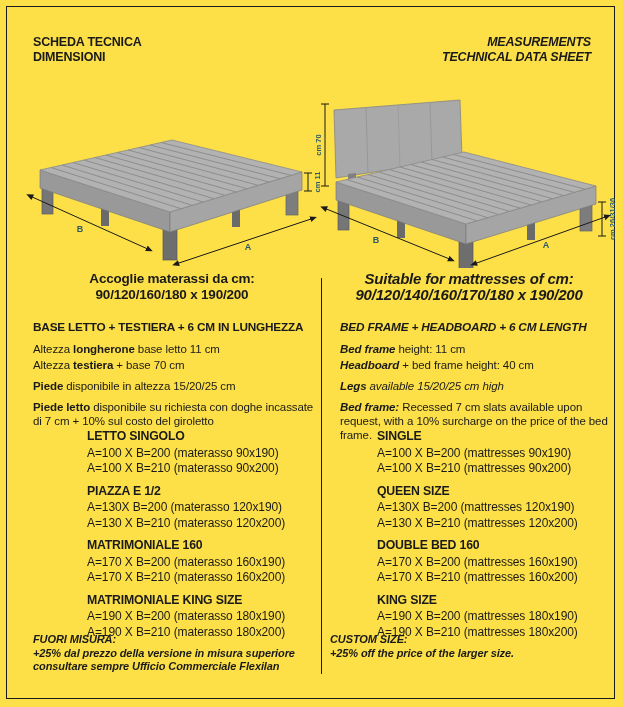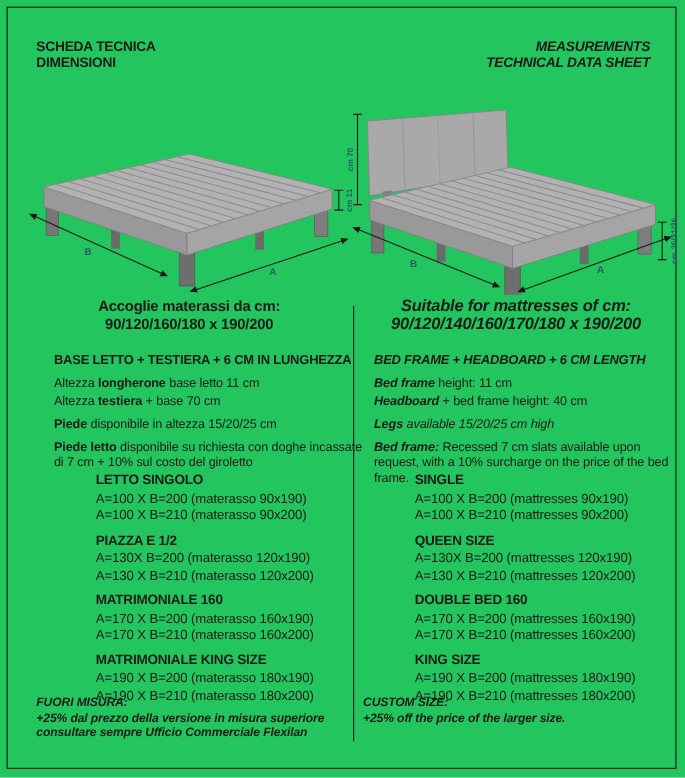--- a/index.html
+++ b/index.html
@@ -1,35 +1,35 @@
 <!DOCTYPE html>
 <html><head>
 <meta charset="utf-8">
 <style>
   html,body{margin:0;padding:0;background:#ffffff;}
-  .page{position:relative;width:623px;height:707px;background:#22c55e;overflow:hidden;
+  .page{position:relative;width:623px;height:707px;background:#fde047;overflow:hidden;
         font-family:"Liberation Sans","DejaVu Sans",sans-serif;color:#1a1a1a;}
   .frame{position:absolute;left:6px;top:6px;width:609px;height:693px;border:1.6px solid #1a1a1a;box-sizing:border-box;}
   .divider{position:absolute;left:321px;top:278px;width:1px;height:396px;background:#1a1a1a;}
 
   .title-it{position:absolute;left:33px;top:35px;font-size:12.5px;font-weight:bold;line-height:15px;letter-spacing:-0.2px;}
   .title-en{position:absolute;right:32px;top:35px;font-size:12.5px;font-weight:bold;font-style:italic;line-height:15px;text-align:right;letter-spacing:-0.2px;}
 
   .bed-left{position:absolute;left:22px;top:120px;}
   .bed-right{position:absolute;left:314px;top:96px;}
   .dimlabel{fill:#2b5a68;font-size:9px;font-weight:600;font-family:"Liberation Sans",sans-serif;}
   .dimlabel-small{fill:#2b5a68;font-size:7.5px;font-weight:600;font-family:"Liberation Sans",sans-serif;}
 
   .mattress-it{position:absolute;left:33px;top:271px;width:278px;text-align:center;
                font-size:13.5px;font-weight:bold;line-height:16px;letter-spacing:-0.2px;}
   .mattress-en{position:absolute;left:330px;top:271px;width:278px;text-align:center;
                font-size:15px;font-weight:bold;font-style:italic;line-height:16px;letter-spacing:-0.2px;}
 
   .specs{position:absolute;top:320px;font-size:11.5px;line-height:14px;letter-spacing:-0.1px;}
-  .specs-it{left:49px;width:288px;}
+  .specs-it{left:33px;width:288px;}
   .specs-en{left:340px;width:268px;}
   .specs h3{margin:0 0 8px 0;font-size:11.8px;letter-spacing:-0.2px;}
   .specs-en h3{font-style:italic;}
   .spec-line{margin:0 0 2px 0;}
   .spec-gap{margin-top:7px;}
   .specs-en .lead{font-style:italic;}
   .specs-en .it-post{font-style:italic;}
 
   .sizes{position:absolute;top:429px;font-size:12px;line-height:15.5px;letter-spacing:-0.1px;}
   .sizes-it{left:65px;width:250px;}

